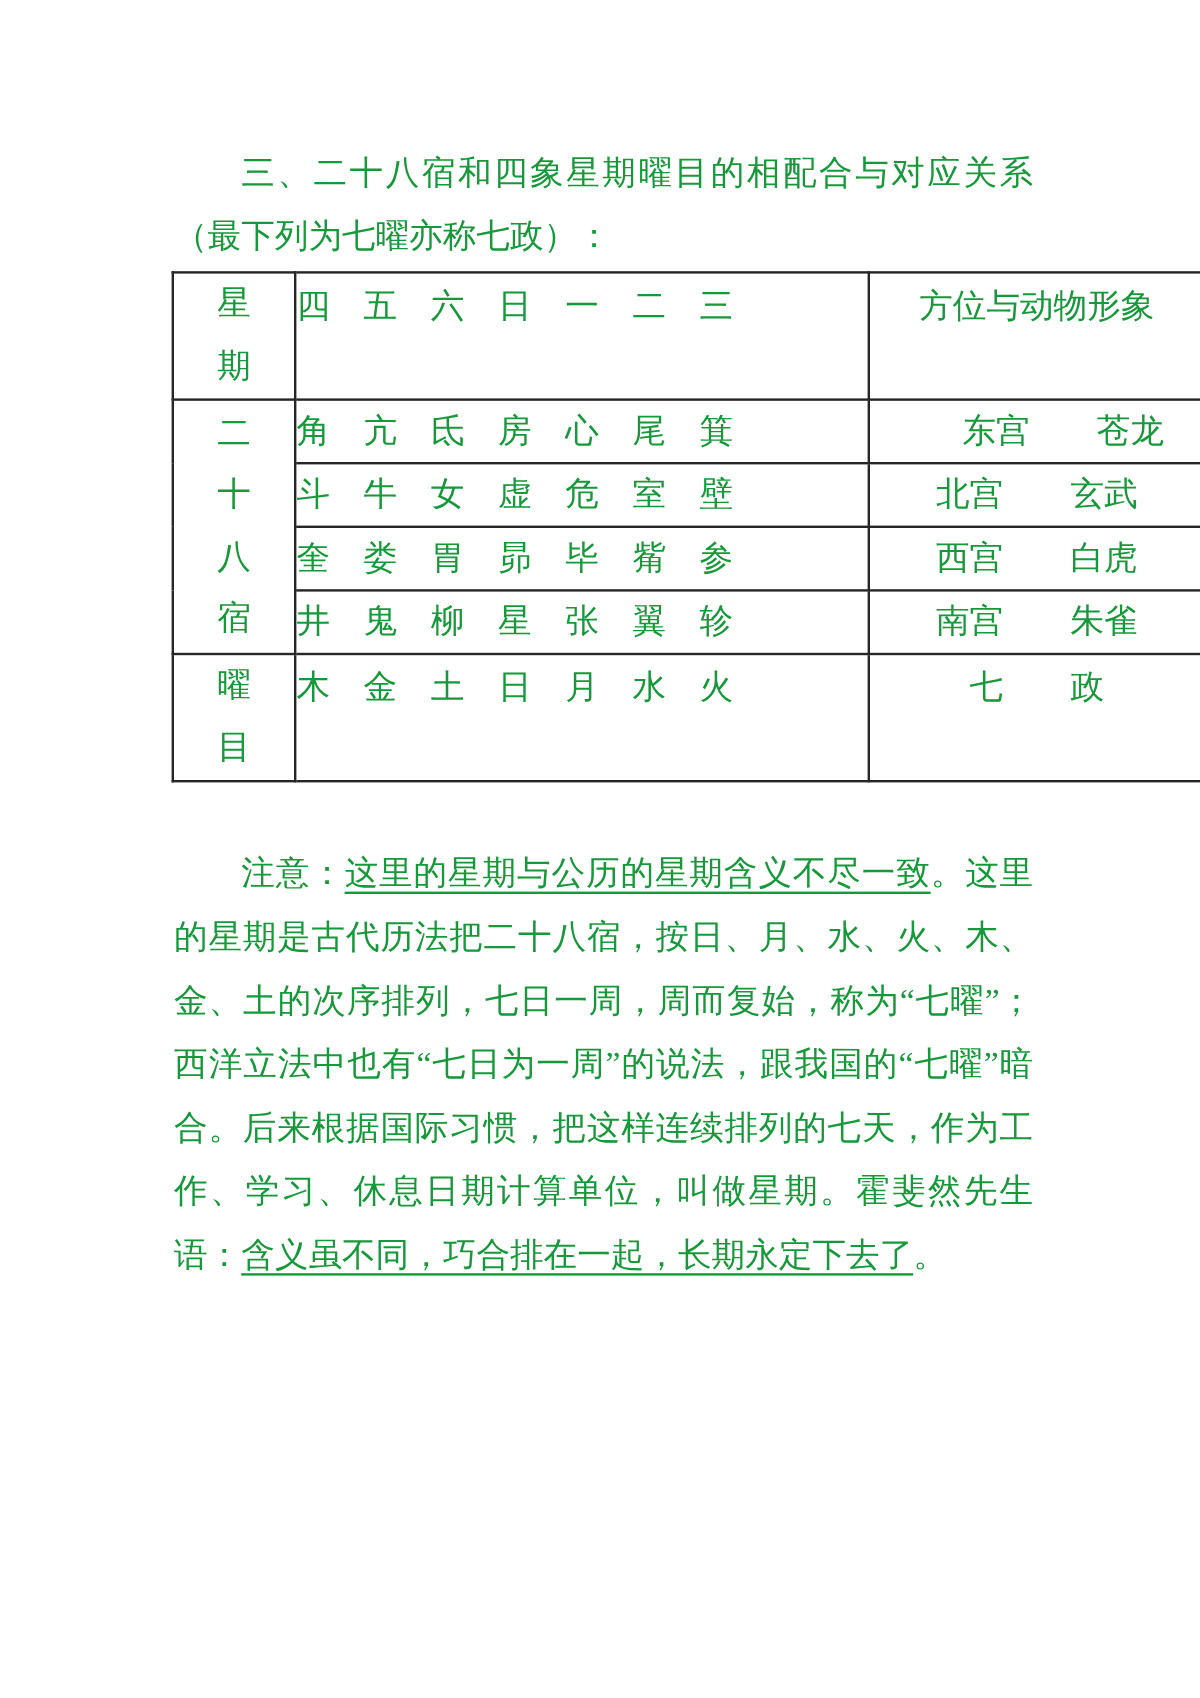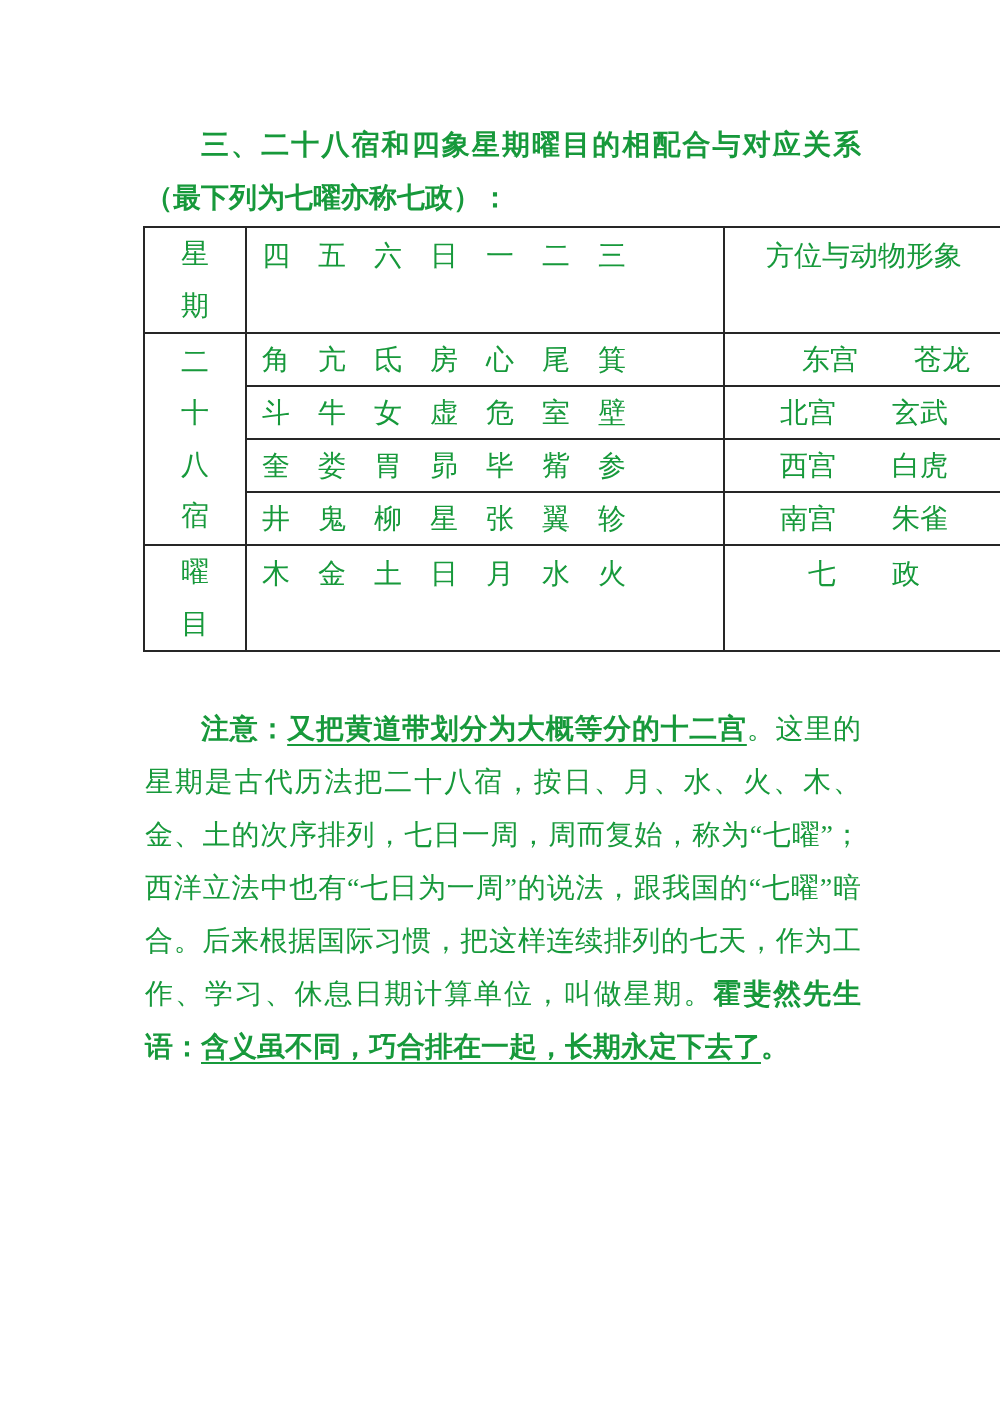--- a/index.html
+++ b/index.html
@@ -7,40 +7,40 @@
   body {
     width: 1000px; height: 1415px; position: relative; overflow: hidden;
     font-family: "Liberation Serif", serif;
   }
   .content {
     position: absolute; left: 145px; top: 118px; width: 716px;
     font-size: 28px; line-height: 53px;
     text-align: justify; text-justify: inter-ideograph;
   }
   p.indent { text-indent: 56px; }
-  .b { font-weight: bold; }
+  .b { font-weight: normal; }
   .u {
     text-decoration: underline;
     text-decoration-thickness: 2px;
     text-underline-offset: 6px;
   }
   
   table.tbl {
     border-collapse: collapse; table-layout: fixed;
     width: 820px; margin-left: -2px; margin-top: 2px;
     text-align: left;
   }
   .tbl td { border: 2px solid #262626; font-size: 28px; }
   .col1 { width: 102px; }
   .col2 { width: 478px; }
   .col3 { width: 280px; }
   .hdr td { height: 104px; vertical-align: top; }
   .stack div { line-height: 52px; text-align: center; }
   .toptext { line-height: 52px; padding-top: 2px; vertical-align: top; }
-  .stars { padding-left: 15px; }
+  .stars { padding-left: 0; }
   .palace { text-align: center; }
   .mrow td { height: 53px; vertical-align: middle; line-height: 1; }
   .vstack { display: flex; flex-direction: column; justify-content: space-around; height: 206px; }
   .vstack div { flex: 1; display: flex; align-items: center; justify-content: center; }
   .yao td { height: 105px; vertical-align: top; }
   .note { margin-top: 50px; }
 </style>
 </head>
 <body style="background: rgb(255, 255, 255);">
 
@@ -90,17 +90,17 @@
         <div>曜</div>
         <div>目</div>
       </td>
       <td class="col2 toptext stars" style="border-color: rgb(38, 38, 38);">木　金　土　日　月　水　火</td>
       <td class="col3 toptext palace" style="border-color: rgb(38, 38, 38);">七　　政</td>
     </tr>
   </tbody>
     </table>
 
   <p class="indent note">
-    <span class="b">注意：</span><span class="b u">又把黄道带划分为大概等分的十二宫</span><span>。这里的星期是古代历法把二十八宿，按日、月、水、火、木、金、土的次序排列，七日一周，周而复始，称为“七曜”；西洋立法中也有“七日为一周”的说法，跟我国的“七曜”暗合。后来根据国际习惯，把这样连续排列的七天，作为工作、学习、休息日期计算单位，叫做星期。</span><span class="b">霍斐然先生语：</span><span class="b u">含义虽不同，巧合排在一起，长期永定下去了</span><span class="b">。</span>
+    <span class="b">注意：</span><span class="b u">这里的星期与公历的星期含义不尽一致</span><span>。这里的星期是古代历法把二十八宿，按日、月、水、火、木、金、土的次序排列，七日一周，周而复始，称为“七曜”；西洋立法中也有“七日为一周”的说法，跟我国的“七曜”暗合。后来根据国际习惯，把这样连续排列的七天，作为工作、学习、休息日期计算单位，叫做星期。</span><span class="b">霍斐然先生语：</span><span class="b u">含义虽不同，巧合排在一起，长期永定下去了</span><span class="b">。</span>
   </p>
 
 
 </div>
 
 </body></html>

